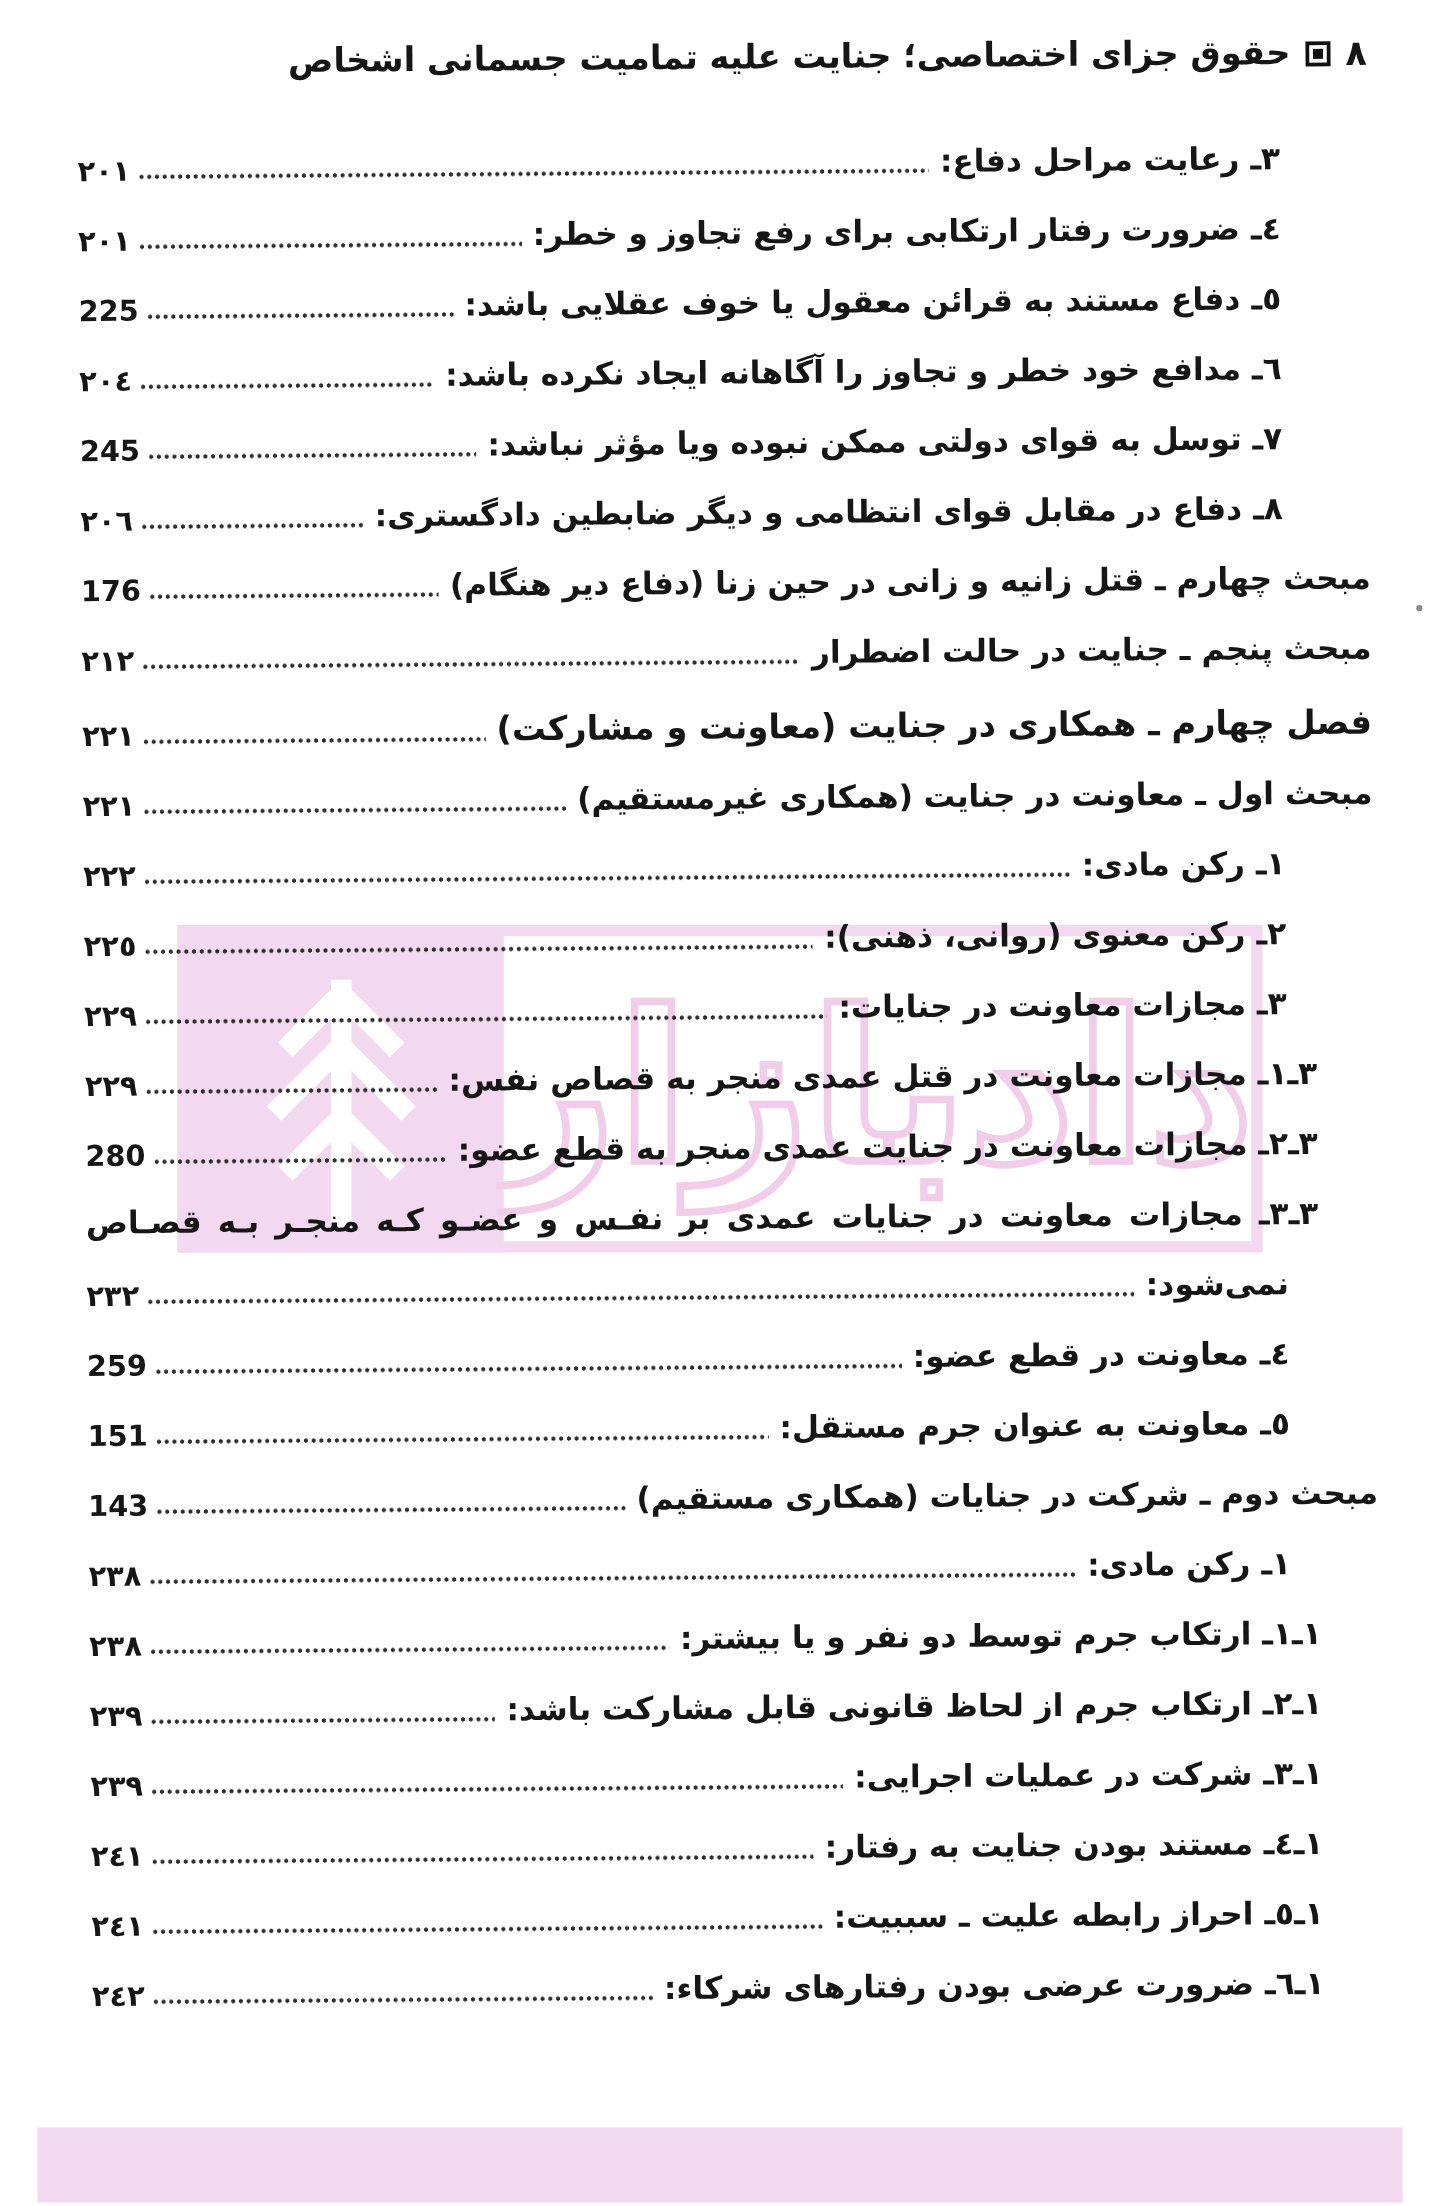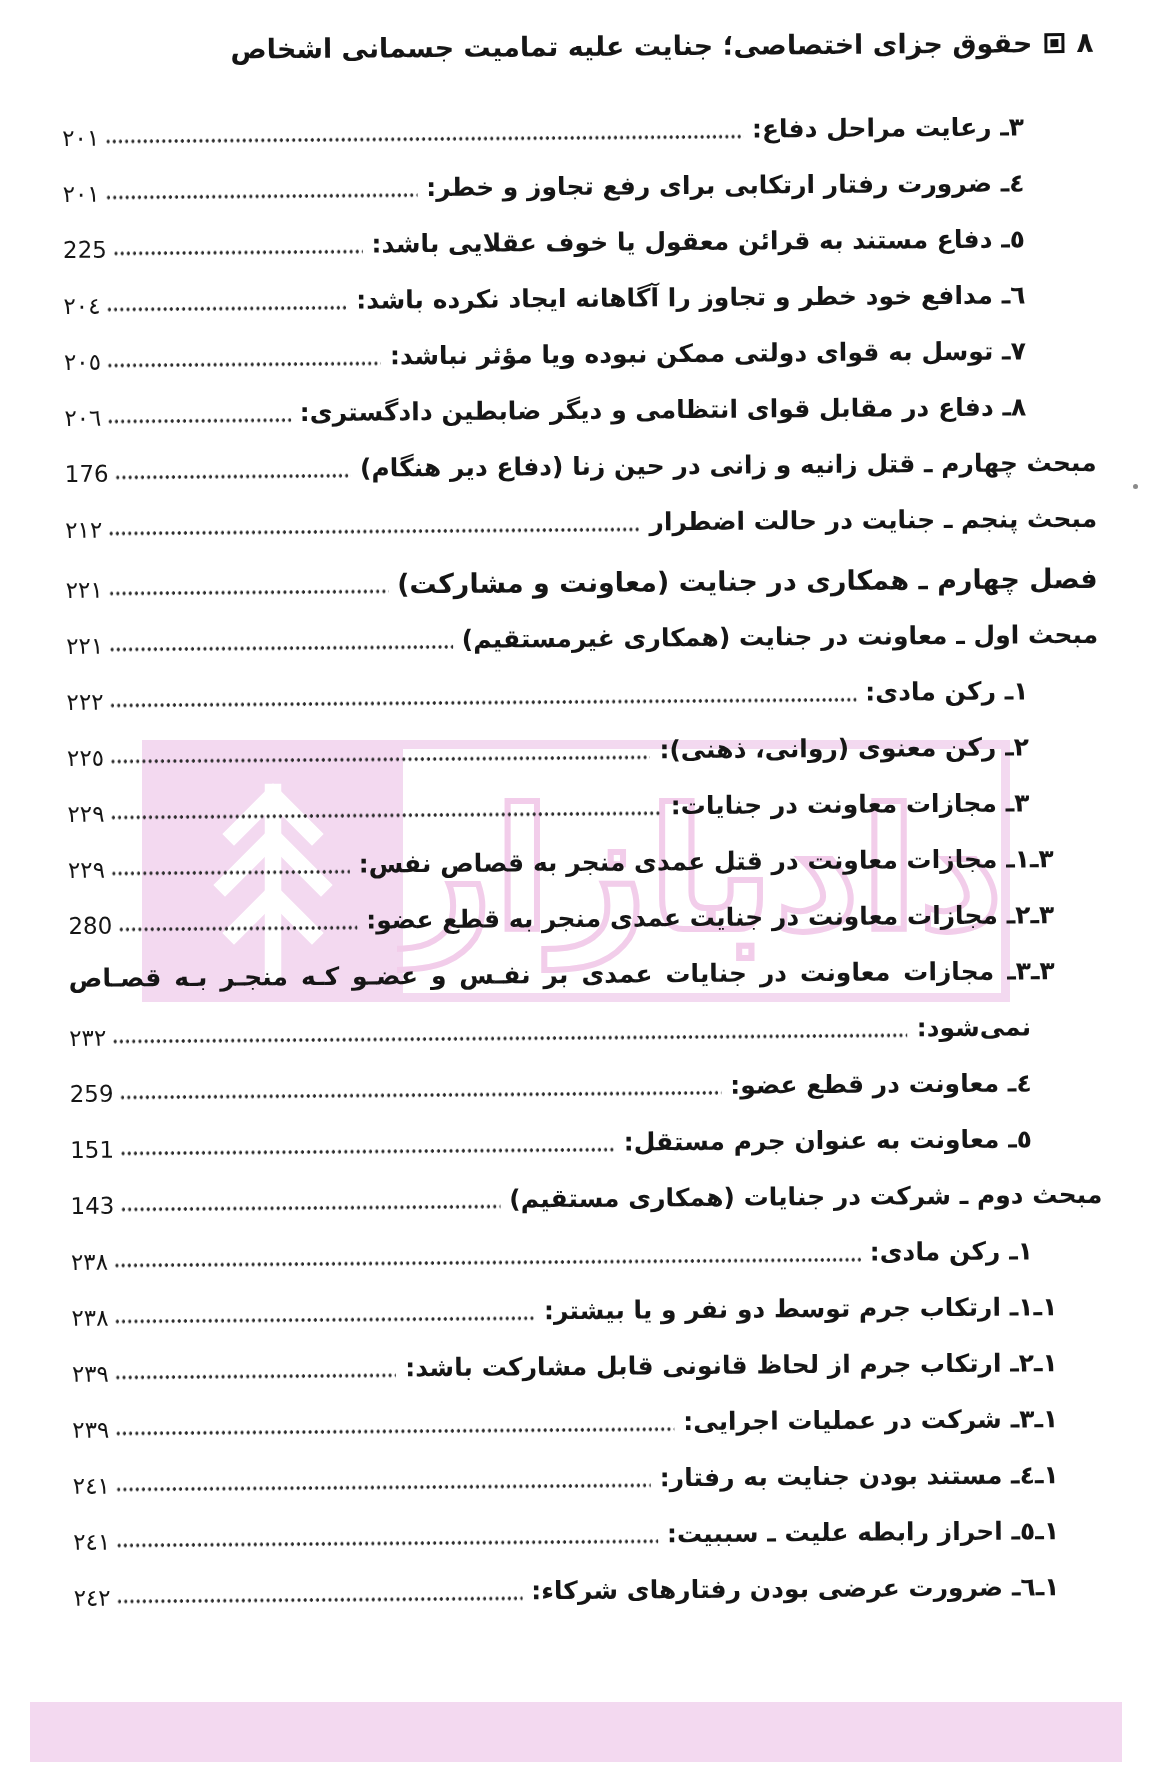--- a/index.html
+++ b/index.html
@@ -50,21 +50,21 @@
   .row{
     display:flex;direction:rtl;align-items:flex-end;
     height:56px;box-sizing:border-box;padding-bottom:10px;
   }
   .row .label{font-size:25px;font-weight:bold;line-height:1.15;white-space:nowrap;}
   .row .leader{
     flex:1 1 auto;height:10px;align-self:flex-end;margin:0 9px 3px 6px;min-width:16px;
     background-image:radial-gradient(circle at 3px 5px,#2b2b2b 1.45px,rgba(0,0,0,0) 1.9px);
     background-size:6.2px 10px;background-repeat:repeat-x;
   }
-  .row .page{font-size:23px;font-weight:normal;line-height:1;flex:0 0 auto;}
+  .row .page{font-size:23px;font-weight:bold;line-height:1;flex:0 0 auto;}
   .row.lvl1{padding-right:70px;}
   .row.lvl2{padding-right:46px;}
   .row.chapter{height:60px;}
   .row.chapter .label{font-size:27px;}
   .row.justify .label{
     flex:1 1 auto;white-space:normal;text-align:justify;text-align-last:justify;
   }
 
   .stray-dot{position:absolute;left:1133px;top:484px;width:5px;height:5px;border-radius:50%;background:#8a8a8a;z-index:1;}
 </style>
@@ -122,21 +122,21 @@
 
   <div class="row lvl1">
     <span class="label">٦ـ مدافع خود خطر و تجاوز را آگاهانه ایجاد نکرده باشد:</span>
     <span class="leader"></span>
     <span class="page">۲۰٤</span>
   </div>
 
   <div class="row lvl1">
     <span class="label">۷ـ توسل به قوای دولتی ممکن نبوده ویا مؤثر نباشد:</span>
     <span class="leader"></span>
-    <span class="page">۲۰٥</span>
+    <span class="page">245</span>
   </div>
 
   <div class="row lvl1">
     <span class="label">۸ـ دفاع در مقابل قوای انتظامی و دیگر ضابطین دادگستری:</span>
     <span class="leader"></span>
     <span class="page">۲۰٦</span>
   </div>
 
   <div class="row">
     <span class="label">مبحث چهارم ـ قتل زانیه و زانی در حین زنا (دفاع دیر هنگام)</span>

